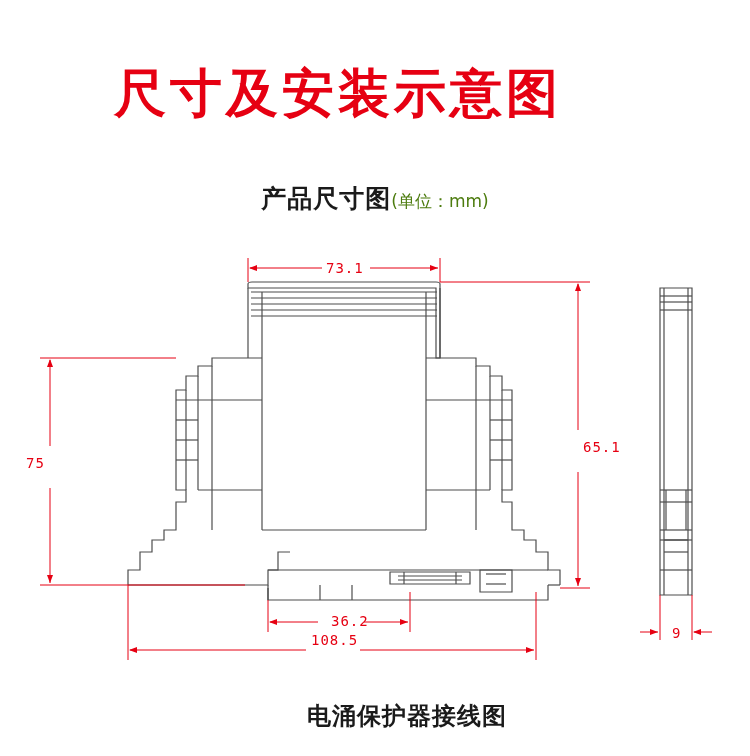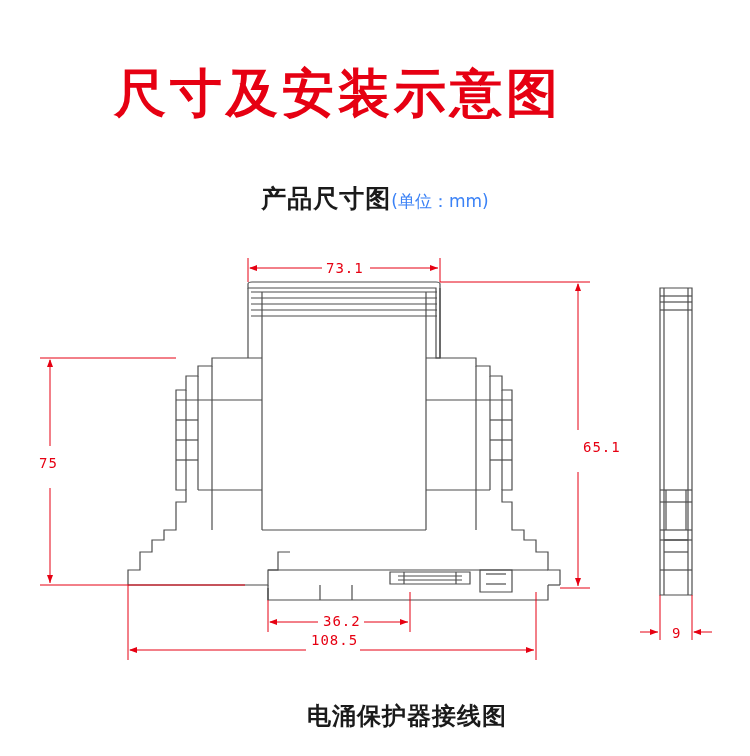--- a/index.html
+++ b/index.html
@@ -47,21 +47,21 @@
   .sub-title {
     font-family: "DejaVu Sans", sans-serif;
     font-size: 25px;
     font-weight: bold;
     color: #1a1a1a;
     letter-spacing: 1px;
   }
   .sub-title-unit {
     font-family: "DejaVu Sans", sans-serif;
     font-size: 17px;
-    color: #3b82f6;
+    color: #4d7c0f;
     margin-left: 0;
     letter-spacing: 0px;
   }
 
   .bottom-caption {
     position: absolute;
     top: 700px;
     left: 0;
     width: 750px;
     text-align: center;
@@ -88,22 +88,22 @@
   .dim-label {
     position: absolute;
     font-family: "DejaVu Sans Mono", monospace;
     font-size: 14px;
     color: #e60012;
     letter-spacing: 1px;
     white-space: nowrap;
   }
   .dim-46 { top: 20px; left: 326px; }
   .dim-81 { top: 199px; left: 583px; }
-  .dim-75 { top: 215px; left: 39px; }
-  .dim-36 { top: 373px; left: 323px; text-align: right; }
+  .dim-75 { top: 215px; left: 26px; }
+  .dim-36 { top: 373px; left: 331px; text-align: right; }
   .dim-108 { top: 392px; left: 311px; }
   .dim-9   { top: 385px; left: 672px; }
 </style>
 </head>
 <body>
 
 <div class="page">
 
   <div class="main-title">尺寸及安装示意图</div>
 

